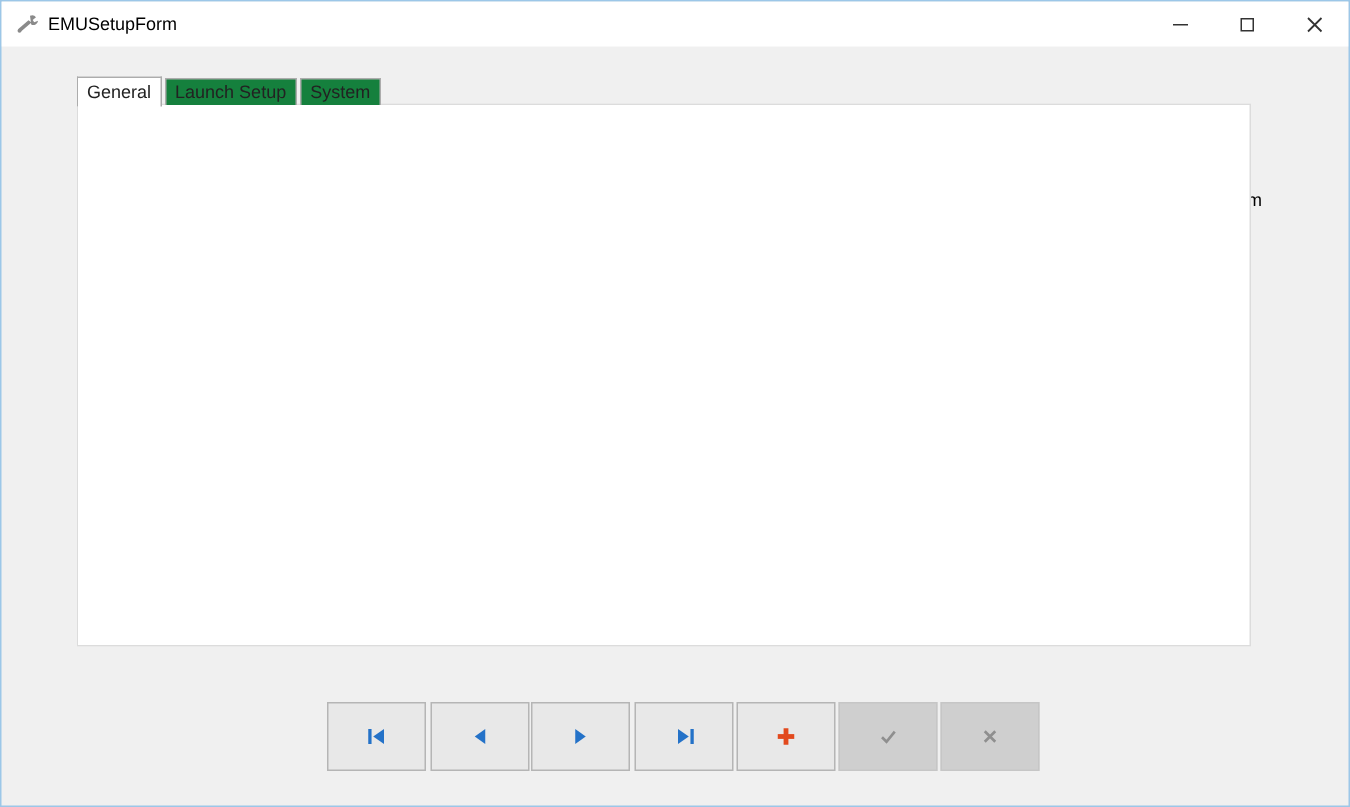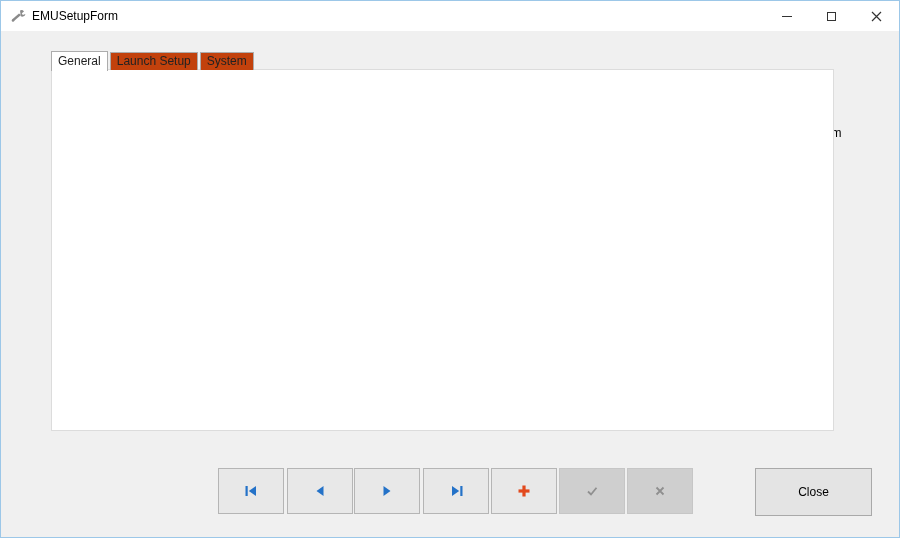--- a/index.html
+++ b/index.html
@@ -17,21 +17,21 @@
     position:absolute; left:31px; top:0; height:30px; line-height:30px;
     font-size:12px; color:#000000;
   }
   .win-controls { position:absolute; right:0; top:0; height:30px; display:flex; }
   .win-btn { width:45px; height:30px; display:flex; align-items:center; justify-content:center; }
   .glyph-min { width:10px; height:0; border-top:1px solid #333; }
   .glyph-max { width:9px; height:9px; border:1px solid #333; }
   
   .tab-strip { position:absolute; left:50px; top:49px; height:20px; display:flex; align-items:flex-end; z-index:2;justify-content:space-between; }
   .tab {
-    height:18px; padding:0 6px; background:#c2410c; border:1px solid #acacac; border-bottom:none;
+    height:18px; padding:0 6px; background:#15803d; border:1px solid #acacac; border-bottom:none;
     font-size:12px; line-height:17px; color:#222; margin-right:2px;
   }
   .tab.selected {
     height:20px; background:#ffffff; line-height:19px; position:relative; top:1px;
     border-color:#acacac;
   }
   .tab-page {
     position:absolute; left:50px; top:68px; width:783px; height:362px;
     background:#ffffff; border:1px solid #dcdcdc; z-index:1;
   }
@@ -171,17 +171,14 @@
     <svg width="14" height="14" viewBox="0 0 14 14">
       <path d="M3 7.5 L6 10.5 L11.5 3.8" stroke="#8f8f8f" stroke-width="1.8" fill="none"></path>
     </svg>
   </div>
   <div class="nav-btn disabled" style="left:626px;">
     <svg width="12" height="12" viewBox="0 0 12 12">
       <path d="M2.5 2.5 L9.5 9.5 M9.5 2.5 L2.5 9.5" stroke="#8f8f8f" stroke-width="1.8" fill="none"></path>
     </svg>
   </div>
 
-  <div class="close-btn">
-    <span>Close</span>
-  </div>
 
 </div>
 
 </body></html>

